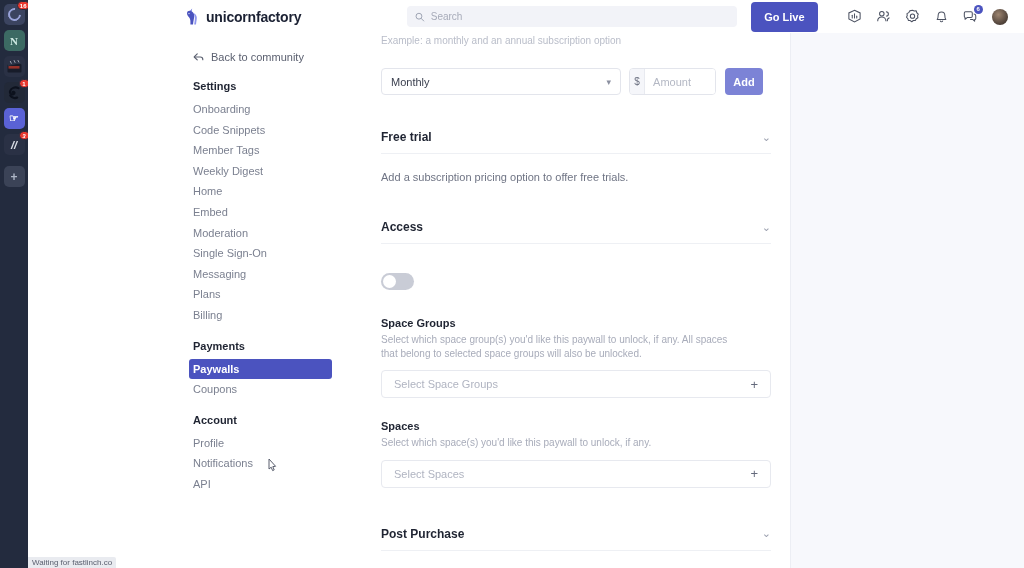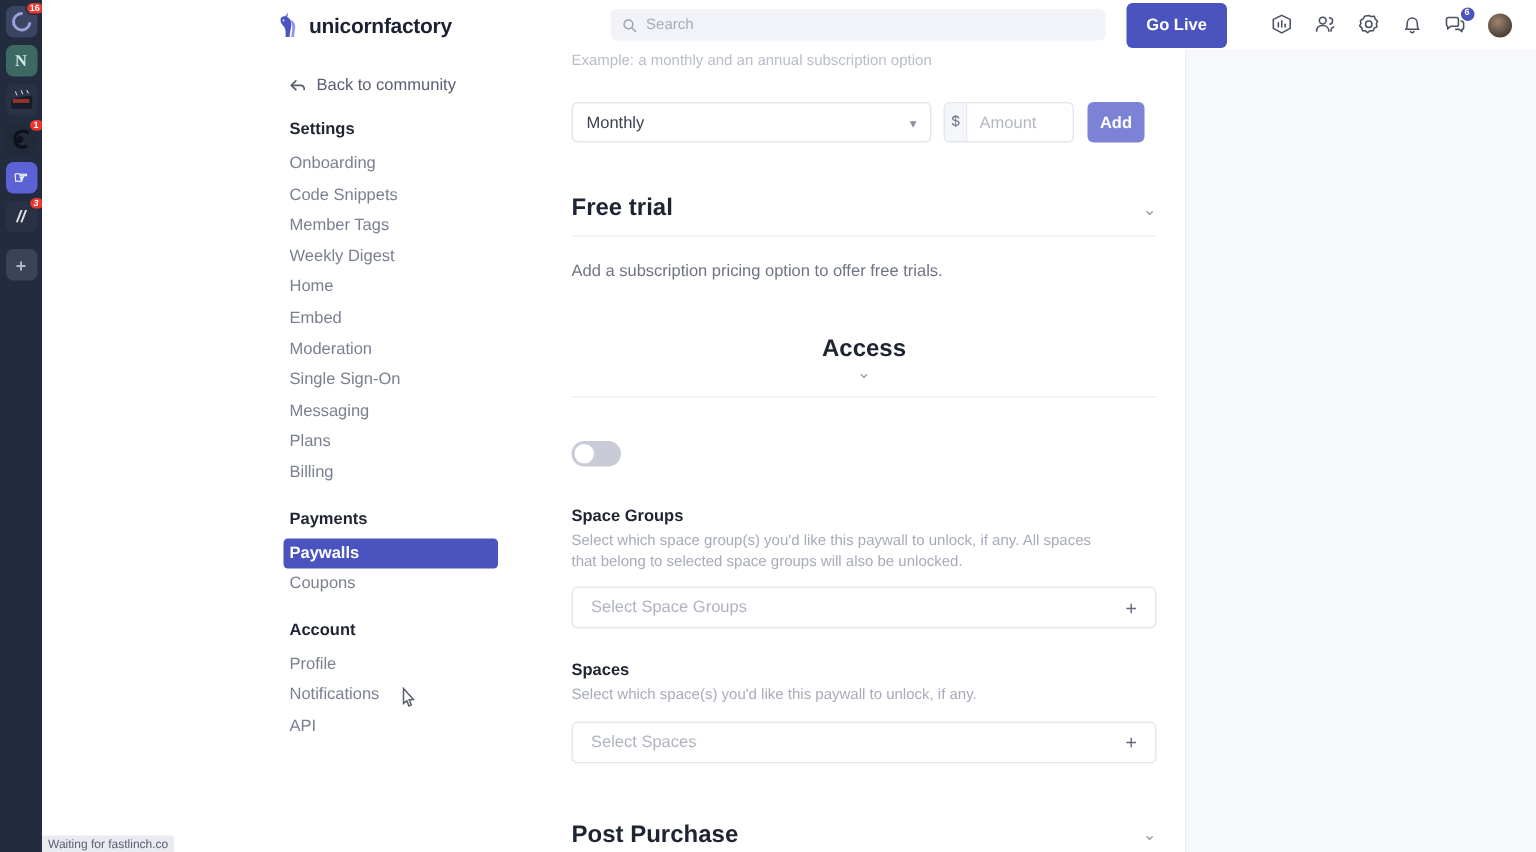--- a/index.html
+++ b/index.html
@@ -158,24 +158,24 @@
     margin-left: 9px; flex: 0 0 38px; background: #7c83d6; color: #fff;
     border: none; border-radius: 4px; font-size: 11px; font-weight: bold;
     cursor: pointer; font-family: "Liberation Sans", sans-serif; height: 27px;
   }
 
   .section-head {
     display: flex; align-items: center; justify-content: space-between;
     border-bottom: 1px solid #eef0f4; padding-bottom: 9px;
     cursor: pointer;
   }
-  .section-title { font-size: 16px; font-weight: bold; color: #1f2432; }
+  .section-title { font-size: 12px; font-weight: bold; color: #1f2432; }
   .chev { color: #9a9fae; font-size: 11px; }
   .section-gap-lg { margin-top: 35px; }
-  .section-gap-xl { margin-top: 37px; flex-direction: column; }
+  .section-gap-xl { margin-top: 37px; }
   .section-gap-xxl { margin-top: 39px; }
 
   .section-desc { font-size: 11px; color: #6f7484; margin-top: 17px; }
 
   .field-block { margin-top: 27px; }
   .field-block.tight { margin-top: 22px; }
   .field-label { font-size: 11px; font-weight: bold; color: #1f2432; }
   .field-help { font-size: 10px; color: #a8acba; line-height: 13.5px; margin-top: 4px; }
   .field-help.wide { max-width: 355px; }
 

